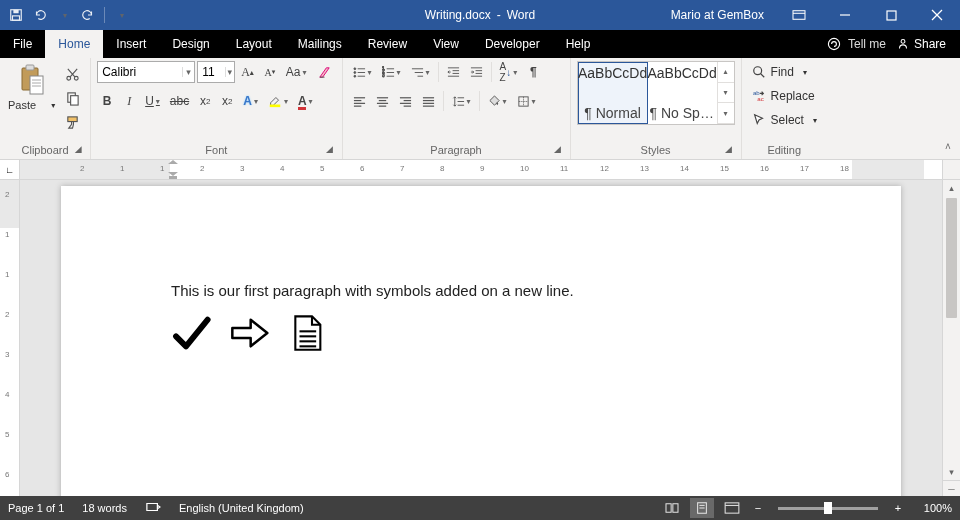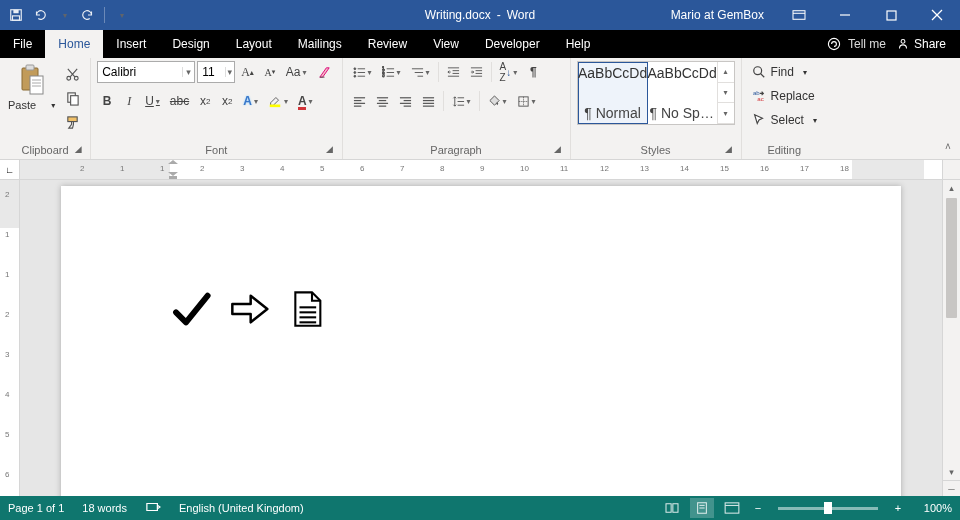--- a/index.html
+++ b/index.html
@@ -73,21 +73,21 @@
   .page p { margin-bottom: 12px; line-height: 1.35; }
   .symbols { display:flex; gap:18px; align-items:center; margin: 8px 0 44px;}
   .symbols svg { width:40px; height:40px;}
   .scrollbar-v { width: 18px; background: #f3f2f1; border-left: 1px solid #d6d6d6; position: relative; }
   .scrollbar-v .thumb { position: absolute; top: 18px; left: 3px; right: 3px; height: 120px; background: #c8c6c4; border-radius: 1px; cursor: pointer; }
   .scrollbar-v .arr { height: 16px; display:flex; align-items:center; justify-content:center; font-size:9px; color:#666; cursor:pointer;}
   .scrollbar-v .arr.bot { position:absolute; bottom:16px; left:0; right:0;}
   .scrollbar-v .extra { position:absolute; bottom:0; left:0; right:0; height:16px; border-top:1px solid #d6d6d6; display:flex; align-items:center; justify-content:center; font-size:9px; color:#666; cursor:pointer;}
 
   
-  .status { height: 20px; background: #0f766e; color: #fff; display: flex; align-items: center; font-size: 11px; padding: 12px 8px; gap: 18px; }
+  .status { height: 20px; background: #404040; color: #fff; display: flex; align-items: center; font-size: 11px; padding: 12px 8px; gap: 18px; }
   .status .sp { cursor: pointer; }
   .status-right { margin-left: auto; display: flex; align-items: center; gap: 6px; }
   .viewbtn { width: 24px; height: 20px; display: flex; align-items: center; justify-content: center; cursor: pointer; opacity: .85; }
   .viewbtn.active { background: rgba(255,255,255,.25); }
   .zoom-slider { width: 100px; height: 3px; background: rgba(255,255,255,.5); position: relative; margin: 0 6px; cursor: pointer; }
   .zoom-slider .zthumb { width: 8px; height: 12px; background: #fff; position: absolute; top: -5px; left: 46px; }
   .zctl { width: 16px; text-align: center; cursor: pointer; }
 
   .sep-v { width:1px; height:20px; background:#e1dfdd; margin:0 2px;}
 </style>
@@ -490,20 +490,21 @@
         <span style="position: absolute; top: 90px; left: 5px;">1</span>
         <span style="position: absolute; top: 130px; left: 5px;">2</span>
         <span style="position: absolute; top: 170px; left: 5px;">3</span>
         <span style="position: absolute; top: 210px; left: 5px;">4</span>
         <span style="position: absolute; top: 250px; left: 5px;">5</span>
         <span style="position: absolute; top: 290px; left: 5px;">6</span>
       </div>
   </div>
   <div class="docscroll">
     <div class="page">
+      <p>This is our first paragraph with symbols added on a new line.</p>
       <div class="symbols">
         <svg viewBox="0 0 48 48">
             <path d="M6 28 L18 40 L44 8" fill="none" stroke="#000" stroke-width="7" stroke-linecap="round" stroke-linejoin="round"></path>
           </svg>
         <svg viewBox="0 0 48 48">
             <path d="M4 18 H26 V8 L46 24 L26 40 V30 H4 Z" fill="#fff" stroke="#000" stroke-width="3" stroke-linejoin="round"></path>
           </svg>
         <svg viewBox="0 0 48 48">
             <path d="M10 4 H30 L40 14 V44 H10 Z" fill="#fff" stroke="#000" stroke-width="2.5"></path>
             <path d="M30 4 V14 H40" fill="none" stroke="#000" stroke-width="2.5"></path>

